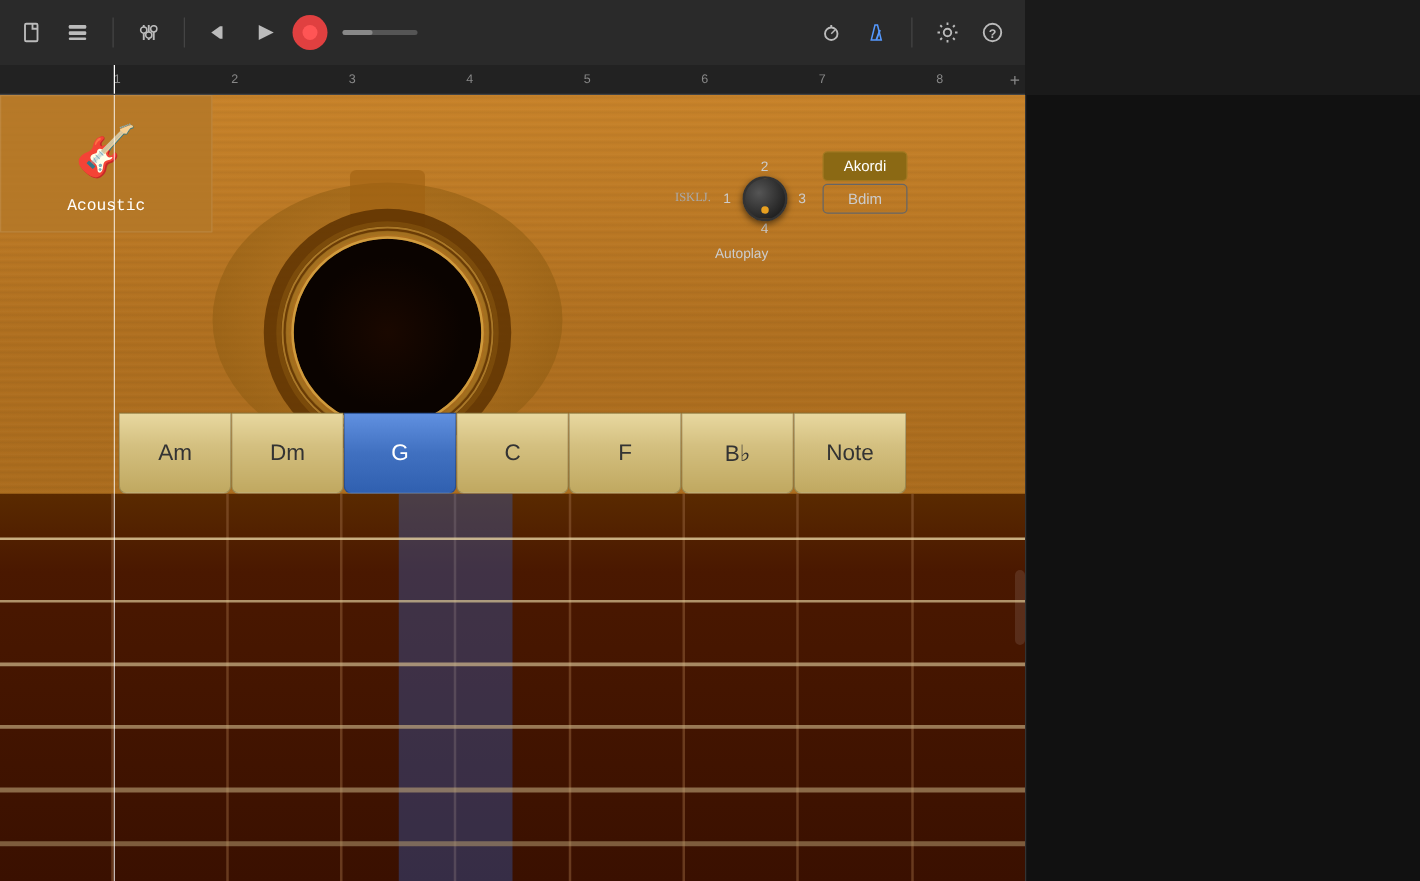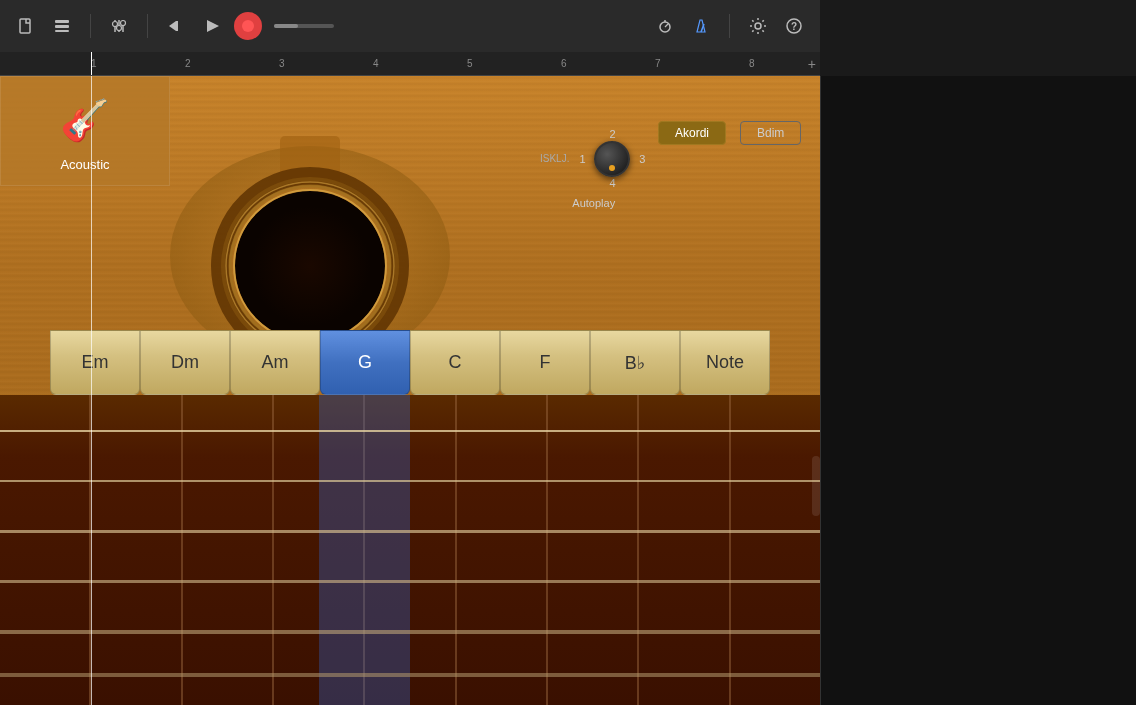--- a/index.html
+++ b/index.html
@@ -154,20 +154,21 @@
       height: 60px;
       display: flex;
       align-items: center;
       justify-content: center;
       font-size: 40px;
     }
     .instrument-label {
       color: #fff;
       font-size: 13px;
       font-weight: 500;
+      font-family: Liberation Mono, monospace;
     }
 
     
     .autoplay-control {
       position: absolute;
       top: 50px;
       left: 540px;
       display: flex;
       flex-direction: column;
       align-items: center;
@@ -198,41 +199,42 @@
       background: #e8a020;
       position: absolute;
       bottom: 4px;
       left: 50%;
       transform: translateX(-50%);
     }
     .isklj-label {
       color: #aaa;
       font-size: 10px;
       margin-right: 4px;
+      font-family: Liberation Serif, serif;
     }
     .autoplay-row {
       display: flex;
       align-items: center;
       gap: 4px;
     }
     .autoplay-label {
       color: #ccc;
       font-size: 11px;
       text-align: center;
       margin-top: 2px;
     }
 
     
     .mode-buttons {
       position: absolute;
       top: 45px;
       left: 658px;
       display: flex;
-      flex-direction: row;
-      gap: 14px;
+      flex-direction: column;
+      gap: 2px;
     }
     .mode-btn {
       padding: 4px 16px;
       font-size: 12px;
       border-radius: 4px;
       cursor: pointer;
       text-align: center;
       color: #fff;
     }
     .mode-btn-akordi {
@@ -532,23 +534,22 @@
       </div>
       <div class="autoplay-label">Autoplay</div>
     </div>
 
     <div class="mode-buttons">
       <div class="mode-btn mode-btn-akordi">Akordi</div>
       <div class="mode-btn mode-btn-note">Bdim</div>
     </div>
 
     <div class="chord-row">
-      <div class="chord-btn">Em</div>
+      <div class="chord-btn">Am</div>
       <div class="chord-btn">Dm</div>
-      <div class="chord-btn">Am</div>
       <div class="chord-btn chord-btn-active">G</div>
       <div class="chord-btn">C</div>
       <div class="chord-btn">F</div>
       <div class="chord-btn">B♭</div>
       <div class="chord-btn">Note</div>
     </div>
 
     <div class="strings-area">
 
       <div class="fret-bg">

